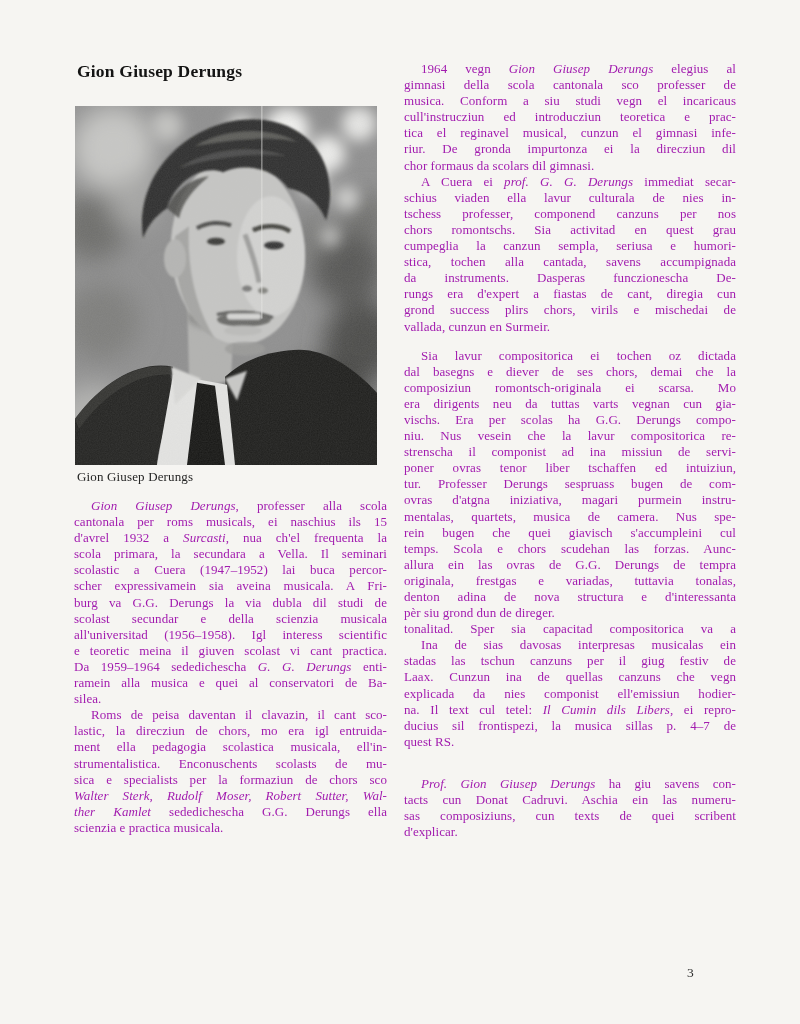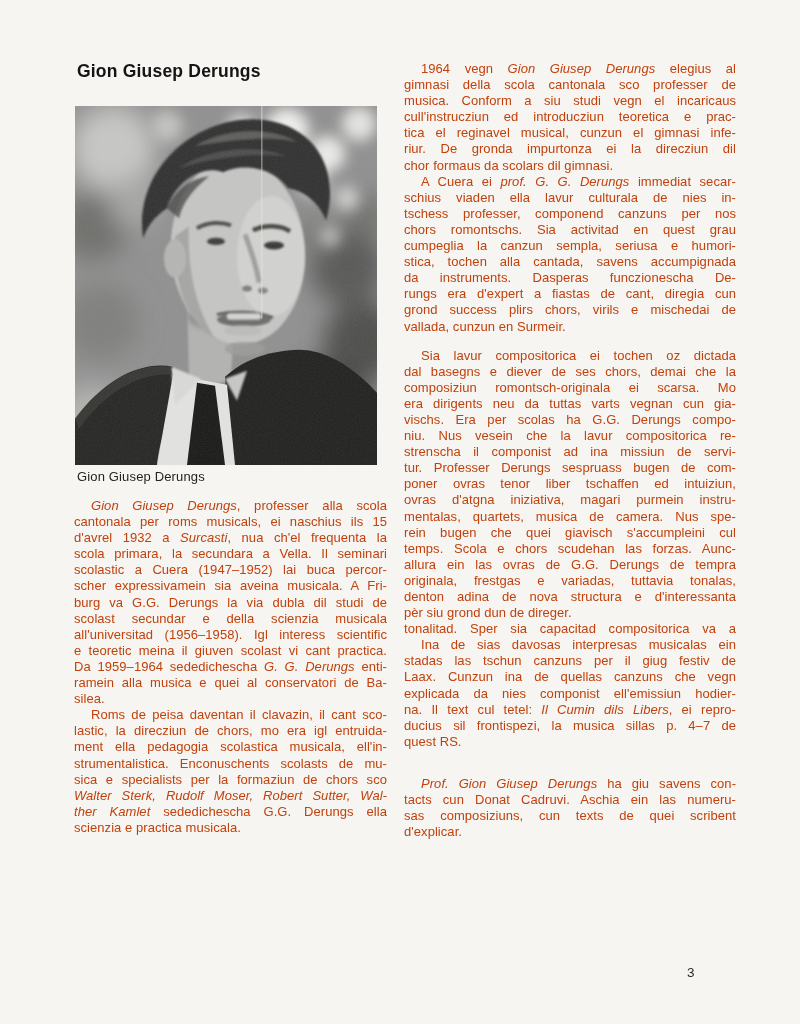--- a/index.html
+++ b/index.html
@@ -4,40 +4,40 @@
 <style>
   html,body{margin:0;padding:0;}
   body{
     width:800px;height:1024px;
     background:#f6f5f2;
     font-family:"Liberation Sans","DejaVu Sans",sans-serif;
     color:#1d1d1d;
     overflow:hidden;
     position:relative;
   }
-  .page{position:absolute;inset:0;}
+  .page{position:absolute;inset:0;font-family:Liberation Serif, serif;}
   .title{
     position:absolute;left:77px;top:61px;
     font-size:17.5px;font-weight:bold;letter-spacing:.2px;
     color:#141414;margin:0;
   }
   .photo{
     position:absolute;left:75px;top:106px;width:302px;height:359px;
     margin:0;overflow:hidden;background:#8f8f8f;
   }
   .photo svg{display:block;width:100%;height:100%;}
   .caption{
     position:absolute;left:77px;top:469px;
     font-size:13px;color:#242424;letter-spacing:.15px;
   }
   .col{
     position:absolute;
     font-size:13px;line-height:16.1px;
     letter-spacing:.05px;
-    color:#c2410c;
+    color:#a21caf;
   }
   .col-left{left:74px;top:498px;width:313px;}
   .col-right{left:404px;top:61px;width:332px;}
   .para{margin:0;}
   .ln{
     text-align:justify;
     text-align-last:justify;
     -moz-text-align-last:justify;
   }
   .ln.last{text-align-last:left;-moz-text-align-last:left;}
@@ -200,22 +200,22 @@
         <div class="ln last"><span>vallada, cunzun en Surmeir.</span></div>
       </div>
       <div class="para" style="margin-top: 13px;">
         <div class="ln first"><span>Sia lavur compositorica ei tochen oz dictada</span></div>
         <div class="ln"><span>dal basegns e diever de ses chors, demai che la</span></div>
         <div class="ln"><span>composiziun romontsch-originala ei scarsa. Mo</span></div>
         <div class="ln"><span>era dirigents neu da tuttas varts vegnan cun gia-</span></div>
         <div class="ln"><span>vischs. Era per scolas ha G.G. Derungs compo-</span></div>
         <div class="ln"><span>niu. Nus vesein che la lavur compositorica re-</span></div>
         <div class="ln"><span>strenscha il componist ad ina missiun de servi-</span></div>
+        <div class="ln"><span>poner ovras tenor liber tschaffen ed intuiziun,</span></div>
         <div class="ln"><span>tur. Professer Derungs sespruass bugen de com-</span></div>
-        <div class="ln"><span>poner ovras tenor liber tschaffen ed intuiziun,</span></div>
         <div class="ln"><span>ovras d'atgna iniziativa, magari purmein instru-</span></div>
         <div class="ln"><span>mentalas, quartets, musica de camera. Nus spe-</span></div>
         <div class="ln"><span>rein bugen che quei giavisch s'accumpleini cul</span></div>
         <div class="ln"><span>temps. Scola e chors scudehan las forzas. Aunc-</span></div>
         <div class="ln"><span>allura ein las ovras de G.G. Derungs de tempra</span></div>
         <div class="ln"><span>originala, frestgas e variadas, tuttavia tonalas,</span></div>
         <div class="ln"><span>denton adina de nova structura e d'interessanta</span></div>
         <div class="ln last"><span>pèr siu grond dun de direger.</span></div>
         <div class="ln"><span>tonalitad. Sper sia capacitad compositorica va a</span></div>
       </div>

